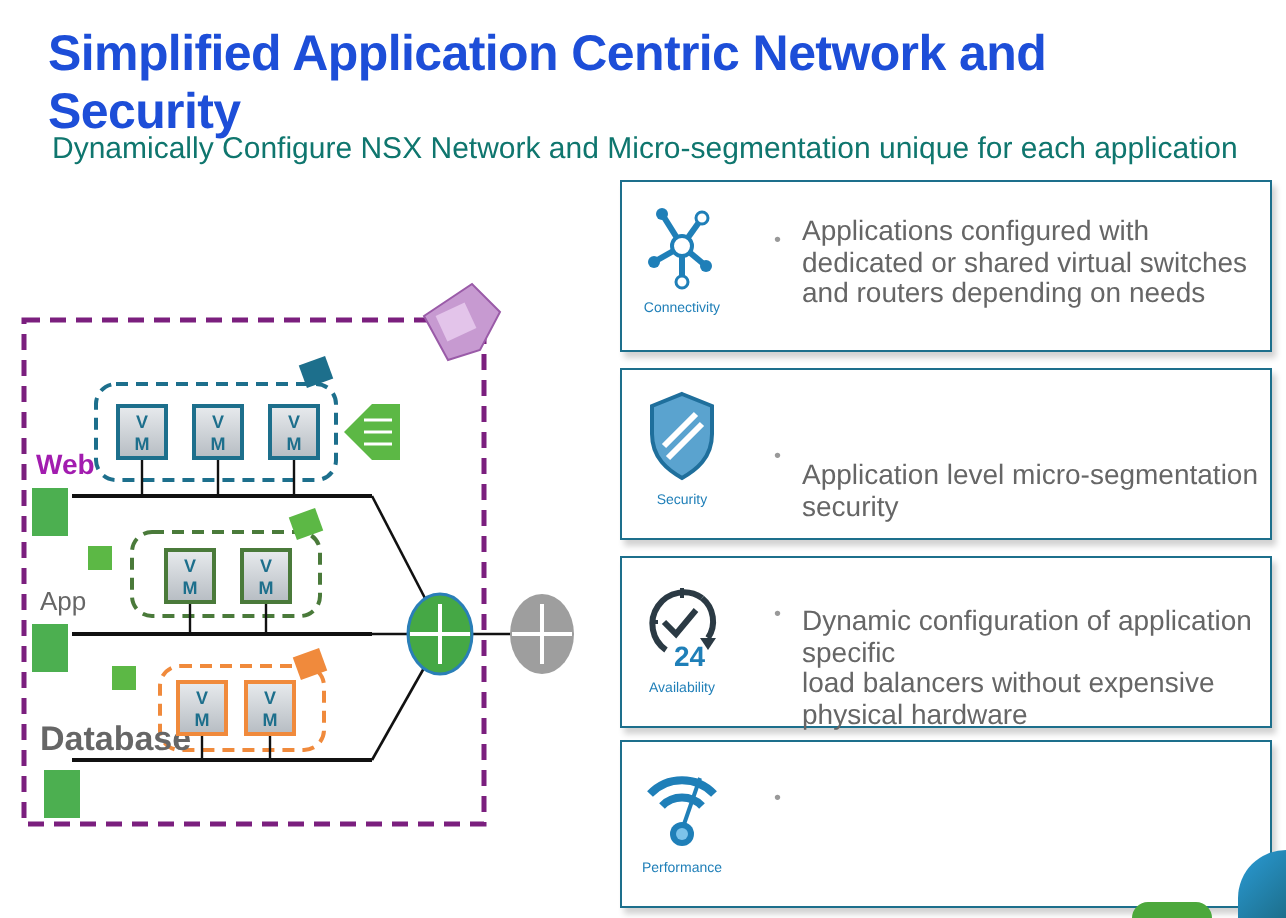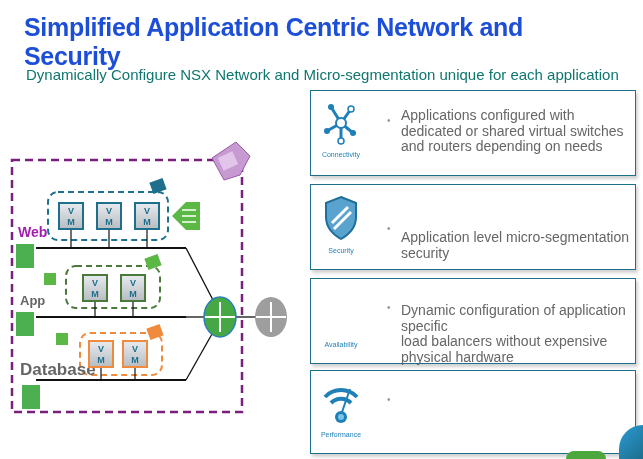--- a/index.html
+++ b/index.html
@@ -121,21 +121,21 @@
       <line x1="109" x2="109" y1="100" y2="118" stroke="#111" stroke-width="1.2"></line>
       <line x1="147" x2="147" y1="100" y2="118" stroke="#111" stroke-width="1.2"></line>
       <line x1="95" x2="95" y1="172" y2="187" stroke="#111" stroke-width="1.2"></line>
       <line x1="133" x2="133" y1="172" y2="187" stroke="#111" stroke-width="1.2"></line>
       <line x1="101" x2="101" y1="238" y2="250" stroke="#111" stroke-width="1.2"></line>
       <line x1="135" x2="135" y1="238" y2="250" stroke="#111" stroke-width="1.2"></line>
     </svg>
 
   
   <div style="position:absolute; left:18px; top:94px; font-weight:bold; font-size:14px; color:#a21caf;">Web</div>
-  <div style="position:absolute; left:20px; top:163px; font-weight:bold; font-size:13px; color:#666;">App</div>
+  <div style="position:absolute; left:20px; top:163px; font-weight:normal; font-size:13px; color:#666;">App</div>
   <div style="position:absolute; left:20px; top:230px; font-weight:bold; font-size:17px; color:#666;">Database</div>
   <div id="vm-layer">
       <div style="position: absolute; left: 58px; top: 72px; width: 26px; height: 28px; box-sizing: border-box; border: 2px solid rgb(29, 111, 140); background: linear-gradient(rgb(230, 233, 236), rgb(184, 190, 196)); text-align: center; font-weight: bold; font-size: 9px; line-height: 11px; color: rgb(29, 111, 140); padding-top: 2px;">
         <div>V</div>
         <div>M</div>
       </div>
       <div style="position: absolute; left: 96px; top: 72px; width: 26px; height: 28px; box-sizing: border-box; border: 2px solid rgb(29, 111, 140); background: linear-gradient(rgb(230, 233, 236), rgb(184, 190, 196)); text-align: center; font-weight: bold; font-size: 9px; line-height: 11px; color: rgb(29, 111, 140); padding-top: 2px;">
         <div>V</div>
         <div>M</div>
       </div>
@@ -189,20 +189,31 @@
       <path d="M17 2 L32 8 V22 C32 34 24 40 17 44 C10 40 2 34 2 22 V8 Z" fill="#5aa3cf" stroke="#1f6f9c" stroke-width="2"></path>
       <path d="M8 28 L24 12 M10 34 L27 17" stroke="#ffffff" stroke-width="3"></path>
     </svg>
   </div>
   <div class="icon-label" style="top:62px;">Security</div>
   <div class="bullet" style="top:38px;">•</div>
   <div class="text" style="top:35px;margin-top:10px;">Application level micro-segmentation security</div>
 </div>
 
 <div class="card" style="top:278px; height:86px;">
+  <div class="icon-wrap">
+    <svg width="40" height="46" viewBox="0 0 40 46">
+      <path d="M30 10 A15 15 0 1 0 12 36" fill="none" stroke="#2b3a44" stroke-width="3"></path>
+      <path d="M30 10 A15 15 0 0 1 33 30" fill="none" stroke="#2b3a44" stroke-width="3"></path>
+      <polygon points="29,30 37,30 33,36" fill="#2b3a44"></polygon>
+      <path d="M11 22 L17 28 L27 16" fill="none" stroke="#2b3a44" stroke-width="3"></path>
+      <line x1="20" y1="5" x2="20" y2="10" stroke="#2b3a44" stroke-width="2"></line>
+      <line x1="4" y1="22" x2="8" y2="22" stroke="#2b3a44" stroke-width="2"></line>
+      <text x="16" y="44" font-size="14" font-weight="bold" fill="#1f7fb8" font-family="Liberation Sans, sans-serif">24</text>
+    </svg>
+  </div>
   <div class="icon-label" style="top:62px;">Availability</div>
   <div class="bullet" style="top:23px;">•</div>
   <div class="text" style="top:24px;">
     <div>Dynamic configuration of application specific</div>
     <div>load  balancers without expensive physical hardware</div>
   </div>
 </div>
 
 <div class="card" style="top:370px; height:84px;">
   <div class="icon-wrap">

